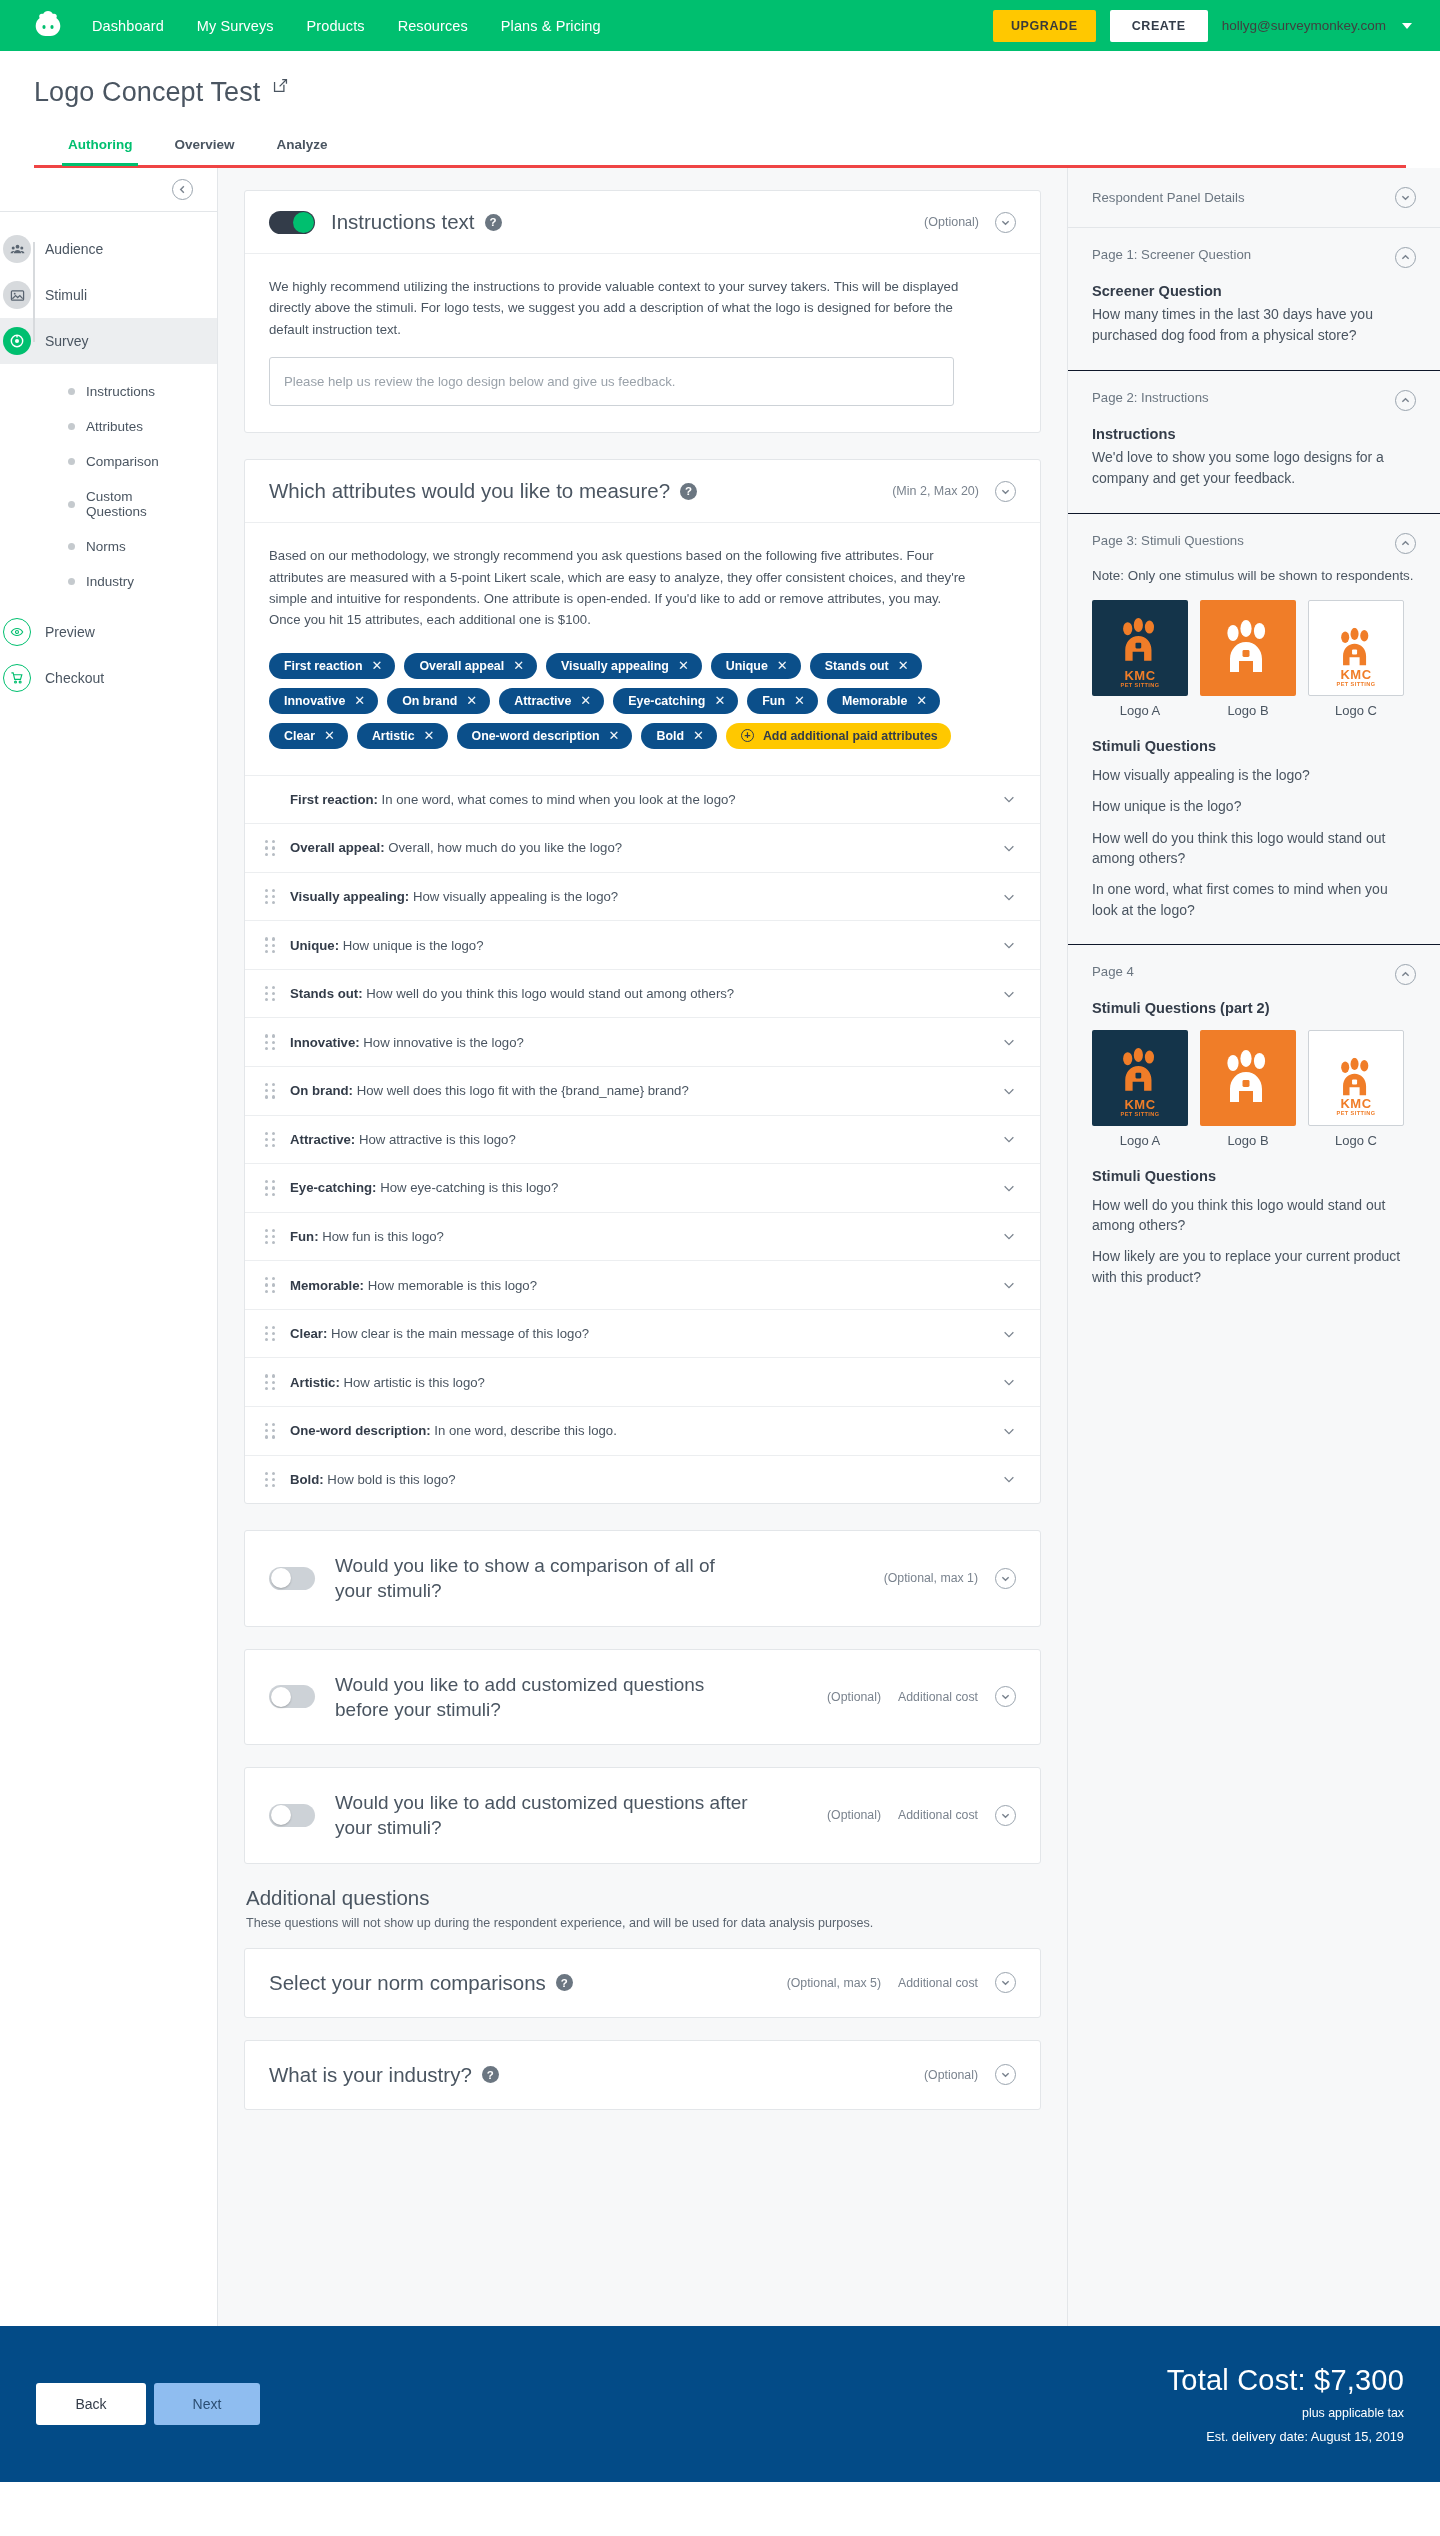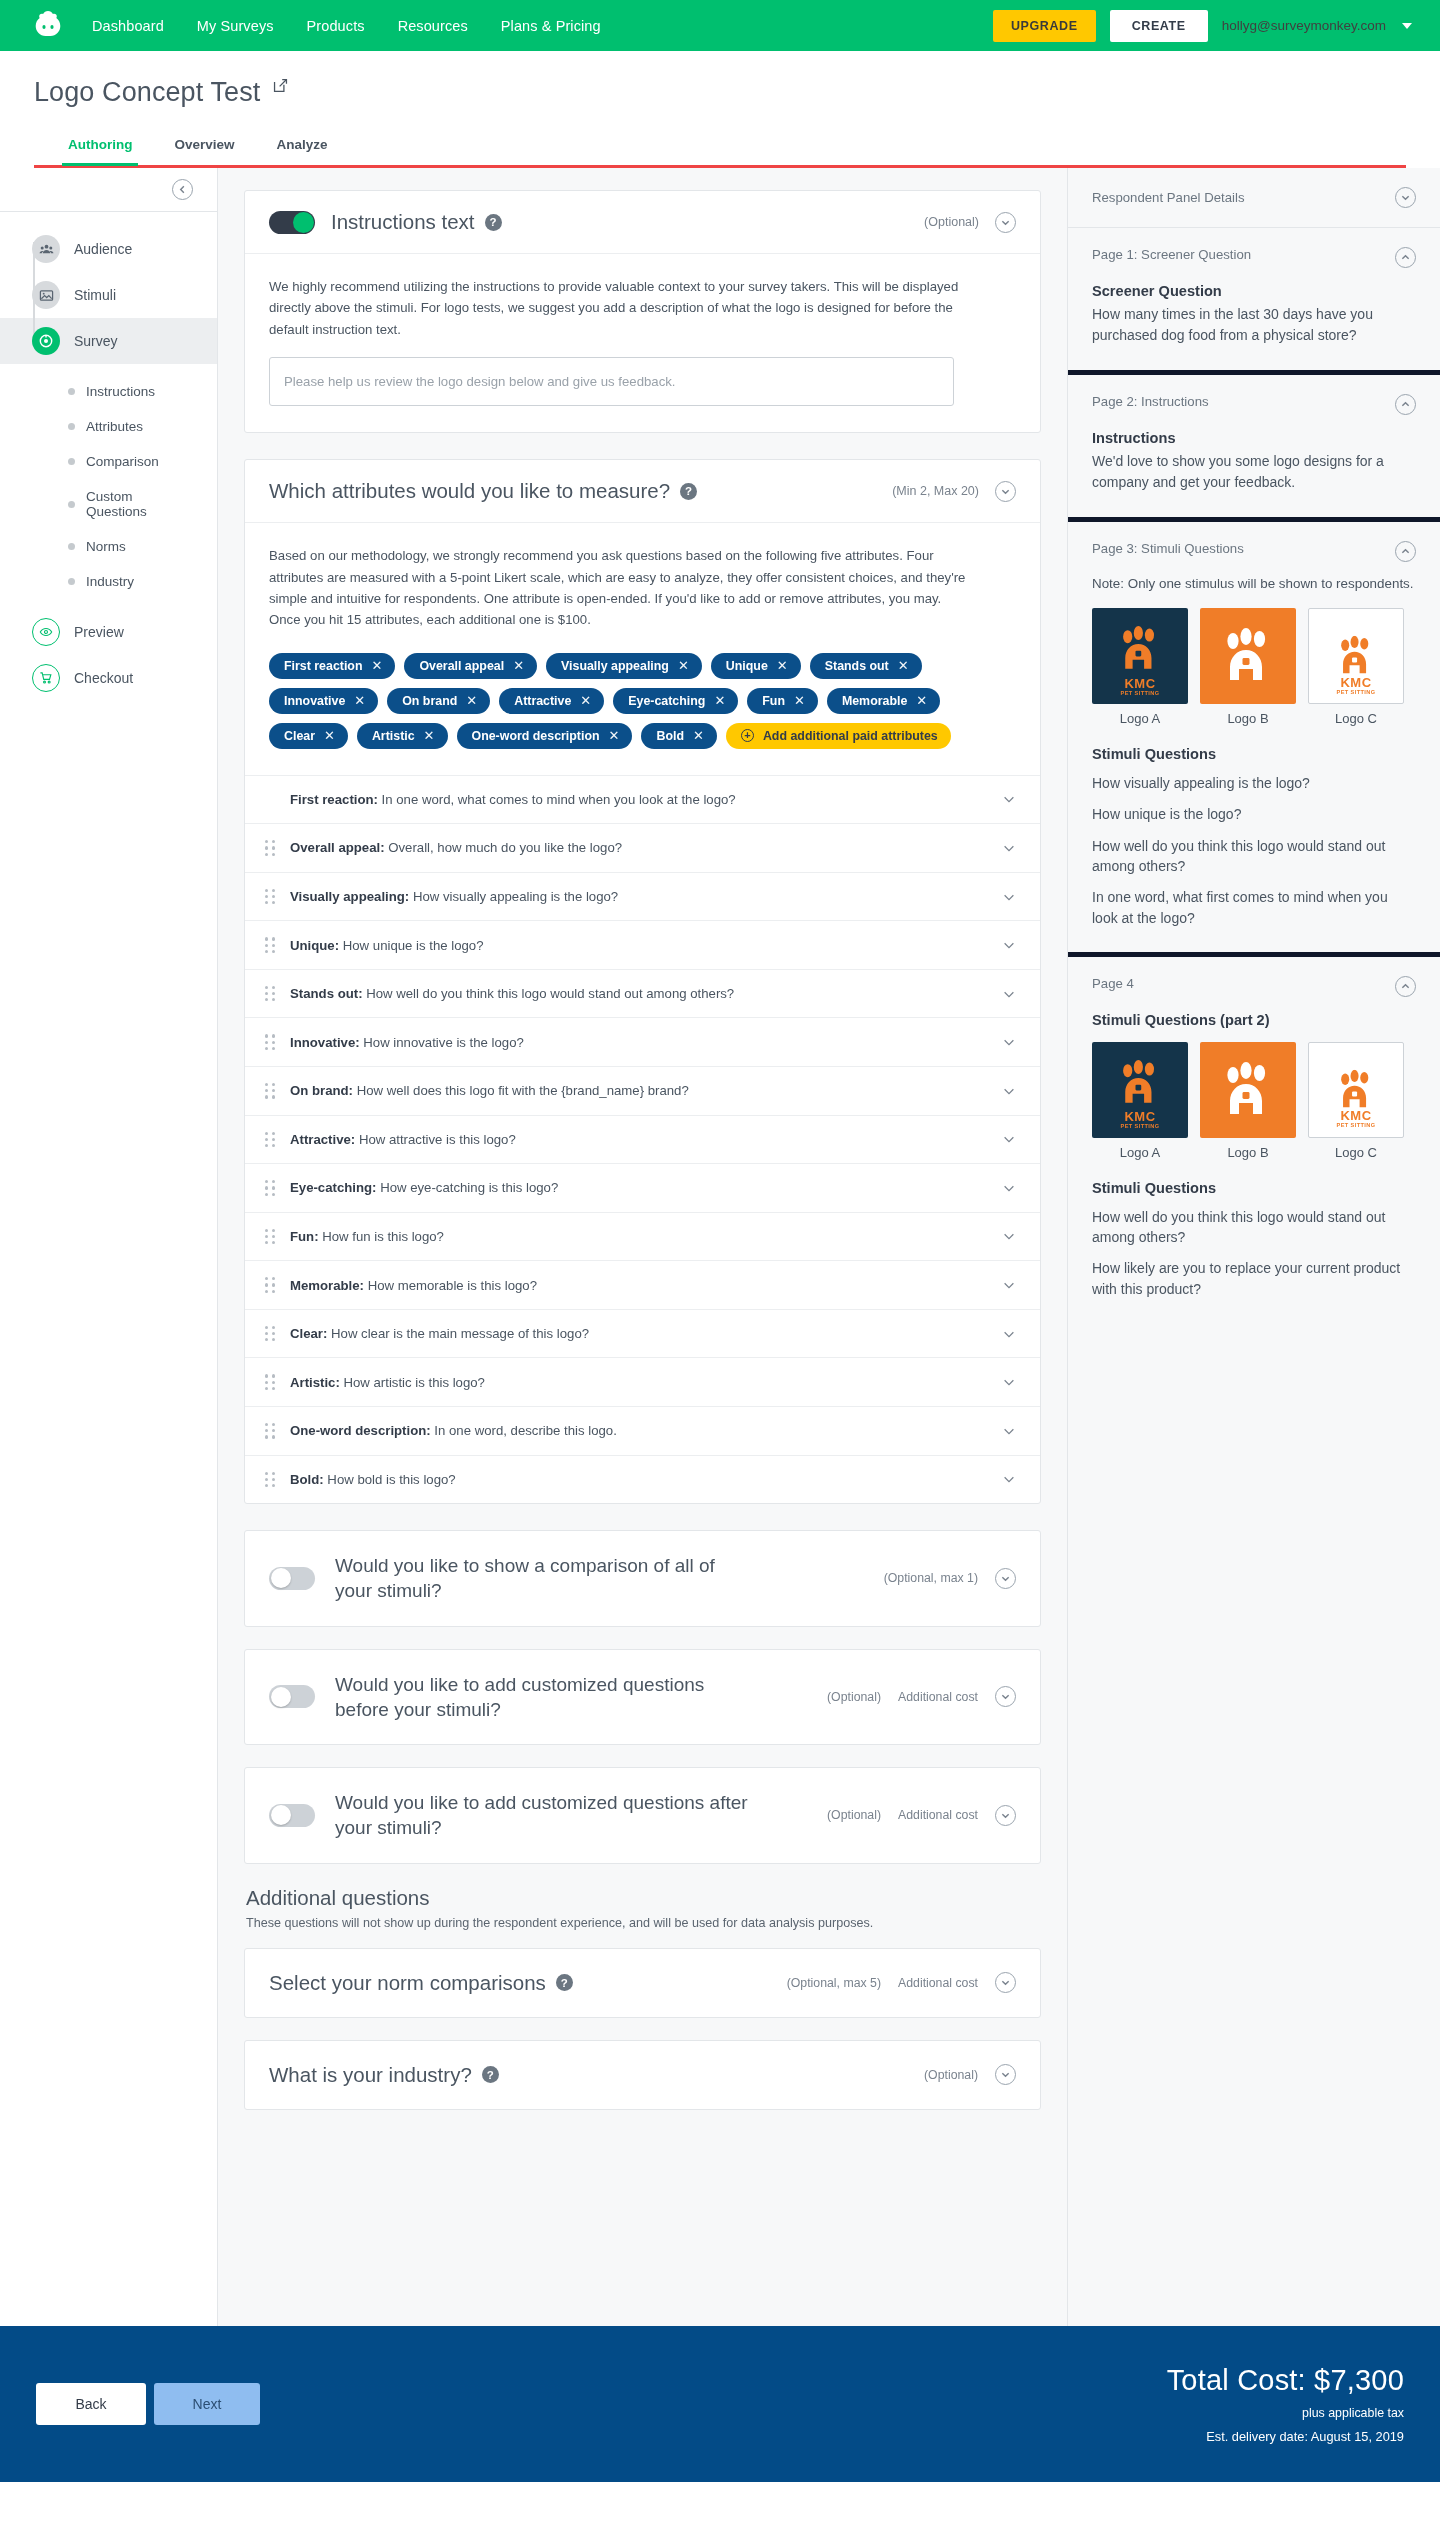--- a/index.html
+++ b/index.html
@@ -125,21 +125,21 @@
     display: flex; align-items: center; justify-content: center;
     color: #7a838e;
     cursor: pointer;
     flex: 0 0 21px;
   }
   .rail-list { padding-top: 14px; position: relative; }
   .rail-item {
     display: flex;
     align-items: center;
     gap: 14px;
-    padding: 9px 32px;
+    padding: 9px 3px;
     font-size: 14px;
     color: #4a5561;
     cursor: pointer;
     position: relative;
   }
   .rail-item.selected { background: #eceef0; }
   .rail-icon {
     width: 28px; height: 28px;
     border-radius: 50%;
     background: #d7dadd;
@@ -359,21 +359,21 @@
     padding: 19px 24px;
     display: flex;
     align-items: center;
     font-size: 13.2px;
     color: #6b7681;
     border-bottom: 1px solid #e3e6e9;
   }
   .rp-head .circ-btn { margin-left: auto; }
   .rp-sec {
     padding: 19px 24px 24px 24px;
-    border-bottom: 5px solid #0f172a;
+    border-bottom: 1px solid #0f172a;
   }
   .rp-sec-top { display: flex; align-items: flex-start; }
   .rp-page-label { font-size: 13.2px; color: #6b7681; }
   .rp-sec-top .circ-btn { margin-left: auto; }
   .rp-h { font-size: 14.6px; font-weight: 700; color: #333c49; margin-top: 15px; }
   .rp-p { font-size: 14px; color: #4a5561; line-height: 1.5; margin-top: 5px; }
   .rp-note { font-size: 13.4px; color: #4a5561; line-height: 1.5; margin-top: 12px; }
   .thumbs { display: flex; gap: 12px; margin-top: 14px; }
   .thumb-col { width: 96px; text-align: center; }
   .thumb {

